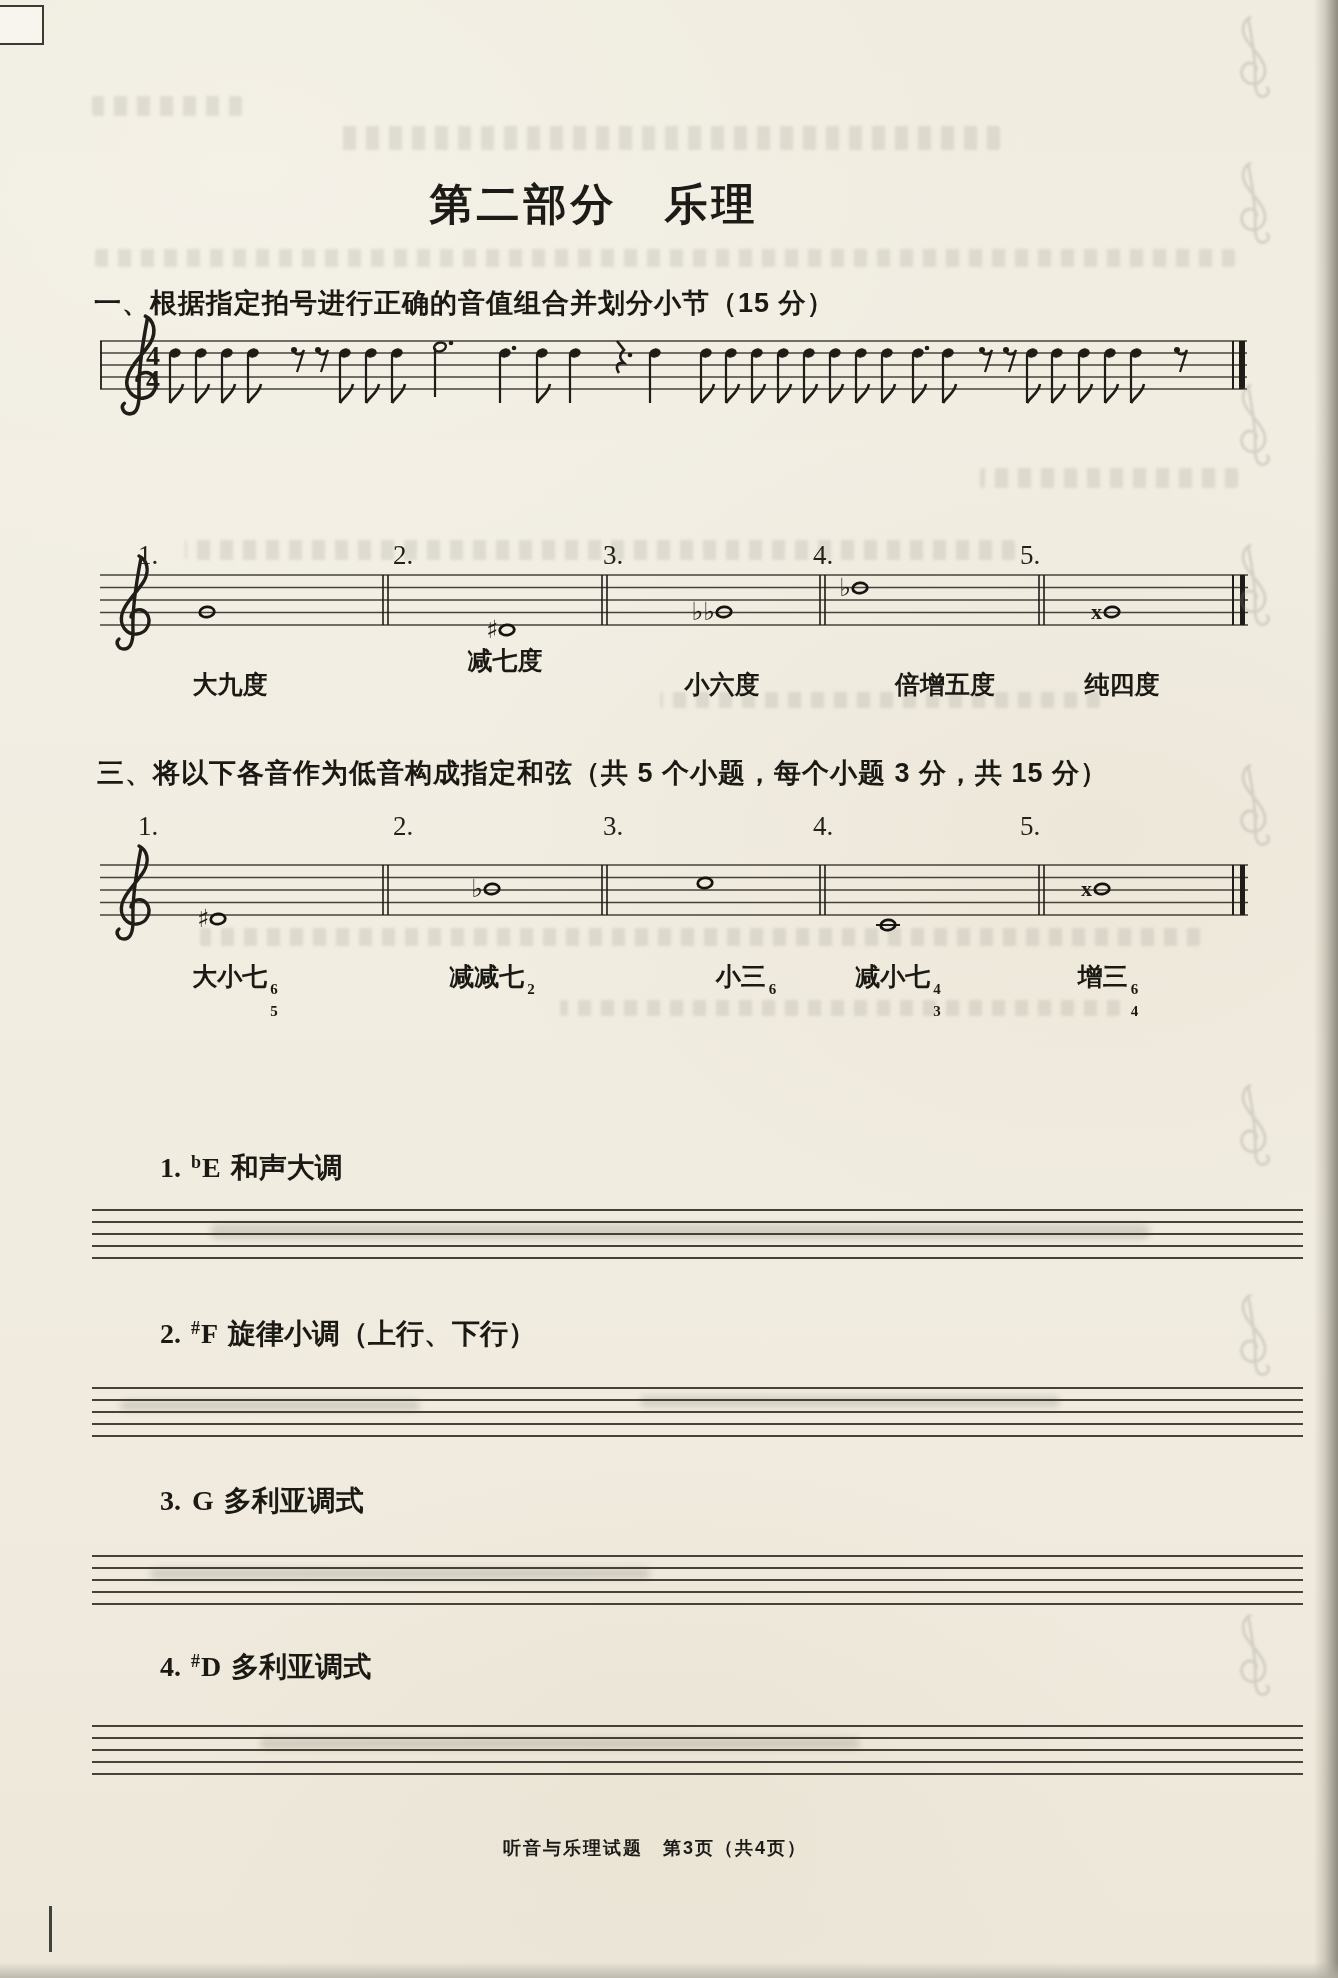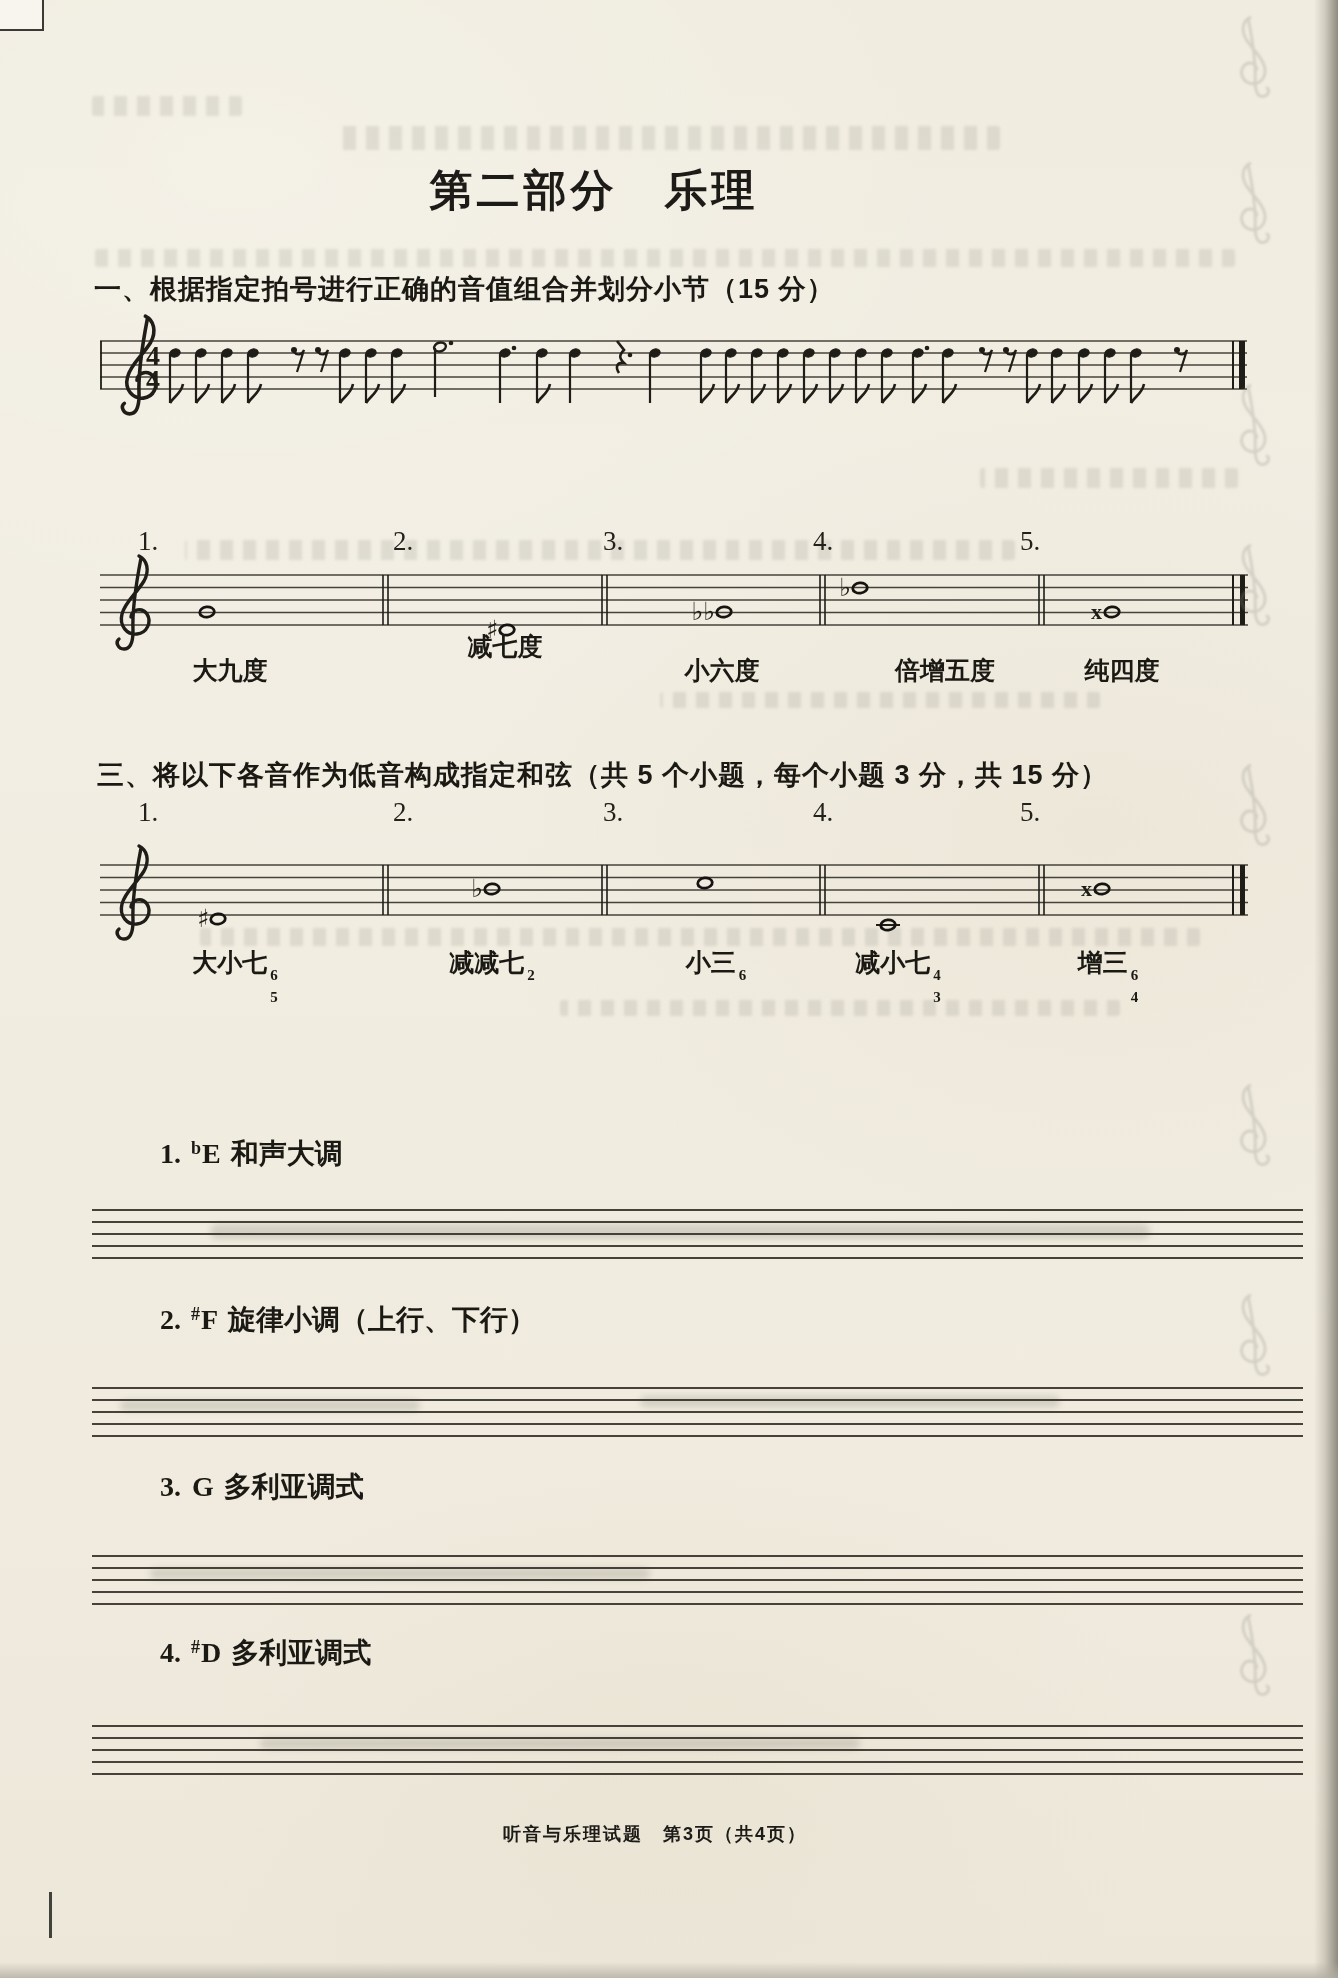--- a/index.html
+++ b/index.html
@@ -5,21 +5,21 @@
   html,body{margin:0;padding:0;background:#8d897e;}
   .page{
     position:relative;width:1338px;height:1978px;overflow:hidden;
     background:
       radial-gradient(1100px 700px at 18% 8%, rgba(255,255,255,.22), rgba(255,255,255,0) 70%),
       radial-gradient(900px 600px at 82% 42%, rgba(214,203,178,.18), rgba(214,203,178,0) 70%),
       radial-gradient(700px 500px at 50% 90%, rgba(221,212,190,.20), rgba(221,212,190,0) 70%),
       linear-gradient(180deg,#f0ecdf 0%,#f2eee3 30%,#f0ebde 75%,#ece7d9 100%);
     font-family:"Liberation Sans", sans-serif;color:#1d1b17;
   }
-  .pos{position:absolute;}
+  .pos{position:absolute;margin-top:14px;}
   .title{font-weight:bold;font-size:43px;letter-spacing:4px;transform:translateX(-50%);white-space:nowrap;}
   .sec-h{font-weight:bold;font-size:27px;letter-spacing:1px;white-space:nowrap;color:#1b1914;}
   .num-label{font-family:"Liberation Serif",serif;font-size:27px;color:#23211c;}
   .staff-label{font-weight:bold;font-size:25px;transform:translateX(-50%);white-space:nowrap;color:#1b1914;}
   .figs{display:inline-flex;flex-direction:column;justify-content:space-between;height:35px;
         font:bold 15px "Liberation Serif",serif;line-height:13px;margin-left:3px;vertical-align:-9px;}
   .figs.one{justify-content:flex-end;}
   .s4-item{font-weight:bold;font-size:28px;white-space:nowrap;color:#1b1914;}
   .s4-item .latin{font-family:"Liberation Serif",serif;}
   .s4-item .num{margin-right:10px;}
@@ -249,21 +249,21 @@
       <path d="M47,4 C55,8 58,18 52,29 C44,42 33,50 30,62 C27,74 35,83 45,82 C55,81 60,70 55,62 C50,55 40,57 39,65 M49,6 C44,32 40,58 41,79 C41,90 39,97 32,97 C26,97 23,90 27,87" transform="translate(1290,1082) scale(-0.85,0.85)" fill="none" stroke="#97938a" stroke-width="3.4" stroke-linecap="round" opacity="0.3" filter="url(#gb)"></path>
       <path d="M47,4 C55,8 58,18 52,29 C44,42 33,50 30,62 C27,74 35,83 45,82 C55,81 60,70 55,62 C50,55 40,57 39,65 M49,6 C44,32 40,58 41,79 C41,90 39,97 32,97 C26,97 23,90 27,87" transform="translate(1290,1292) scale(-0.85,0.85)" fill="none" stroke="#97938a" stroke-width="3.4" stroke-linecap="round" opacity="0.3" filter="url(#gb)"></path>
       <path d="M47,4 C55,8 58,18 52,29 C44,42 33,50 30,62 C27,74 35,83 45,82 C55,81 60,70 55,62 C50,55 40,57 39,65 M49,6 C44,32 40,58 41,79 C41,90 39,97 32,97 C26,97 23,90 27,87" transform="translate(1290,1612) scale(-0.85,0.85)" fill="none" stroke="#97938a" stroke-width="3.4" stroke-linecap="round" opacity="0.3" filter="url(#gb)"></path>
     </svg>
 
   <div class="pos title" style="left:594px;top:162px">第二部分　乐理</div>
 
   <div class="pos sec-h" style="left:94px;top:271px">一、根据指定拍号进行正确的音值组合并划分小节（15 分）</div>
 
 
-  <div class="pos sec-h" style="left:97px;top:757px">三、将以下各音作为低音构成指定和弦（共 5 个小题，每个小题 3 分，共 15 分）</div>
+  <div class="pos sec-h" style="left:97px;top:741px">三、将以下各音作为低音构成指定和弦（共 5 个小题，每个小题 3 分，共 15 分）</div>
 
 
   <div class="pos s4-item" style="left:160px;top:1135px">
     <span class="latin num">1.</span><sup class="latin acc">b</sup><span class="latin">E</span><span class="name">和声大调</span>
   </div>
   <div class="pos s4-item" style="left:160px;top:1301px">
     <span class="latin num">2.</span><sup class="latin acc">#</sup><span class="latin">F</span><span class="name">旋律小调（上行、下行）</span>
   </div>
   <div class="pos s4-item" style="left:160px;top:1468px">
     <span class="latin num">3.</span><sup class="latin acc"></sup><span class="latin">G</span><span class="name">多利亚调式</span>
@@ -288,21 +288,21 @@
       <div class="pos staff-label" style="left: 722px; top: 654px;">小六度</div>
       <div class="pos staff-label" style="left: 945px; top: 654px;">倍增五度</div>
       <div class="pos staff-label" style="left: 1122px; top: 654px; text-align: right;">纯四度</div>
       <div class="pos staff-label" style="left: 235px; top: 946px;"><span>大小七</span><span class="figs">
           <i style="font-style: normal;">6</i>
           <i style="font-style: normal;">5</i>
         </span></div>
       <div class="pos staff-label" style="left: 492px; top: 946px;"><span>减减七</span><span class="figs one">
           <i style="font-style: normal;">2</i>
         </span></div>
-      <div class="pos staff-label" style="left: 716px; top: 946px;"><span>小三</span><span class="figs one">
+      <div class="pos staff-label" style="left: 746px; top: 946px;"><span>小三</span><span class="figs one">
           <i style="font-style: normal;">6</i>
         </span></div>
       <div class="pos staff-label" style="left: 898px; top: 946px;"><span>减小七</span><span class="figs">
           <i style="font-style: normal;">4</i>
           <i style="font-style: normal;">3</i>
         </span></div>
       <div class="pos staff-label" style="left: 1108px; top: 946px;"><span>增三</span><span class="figs">
           <i style="font-style: normal;">6</i>
           <i style="font-style: normal;">4</i>
         </span></div>

